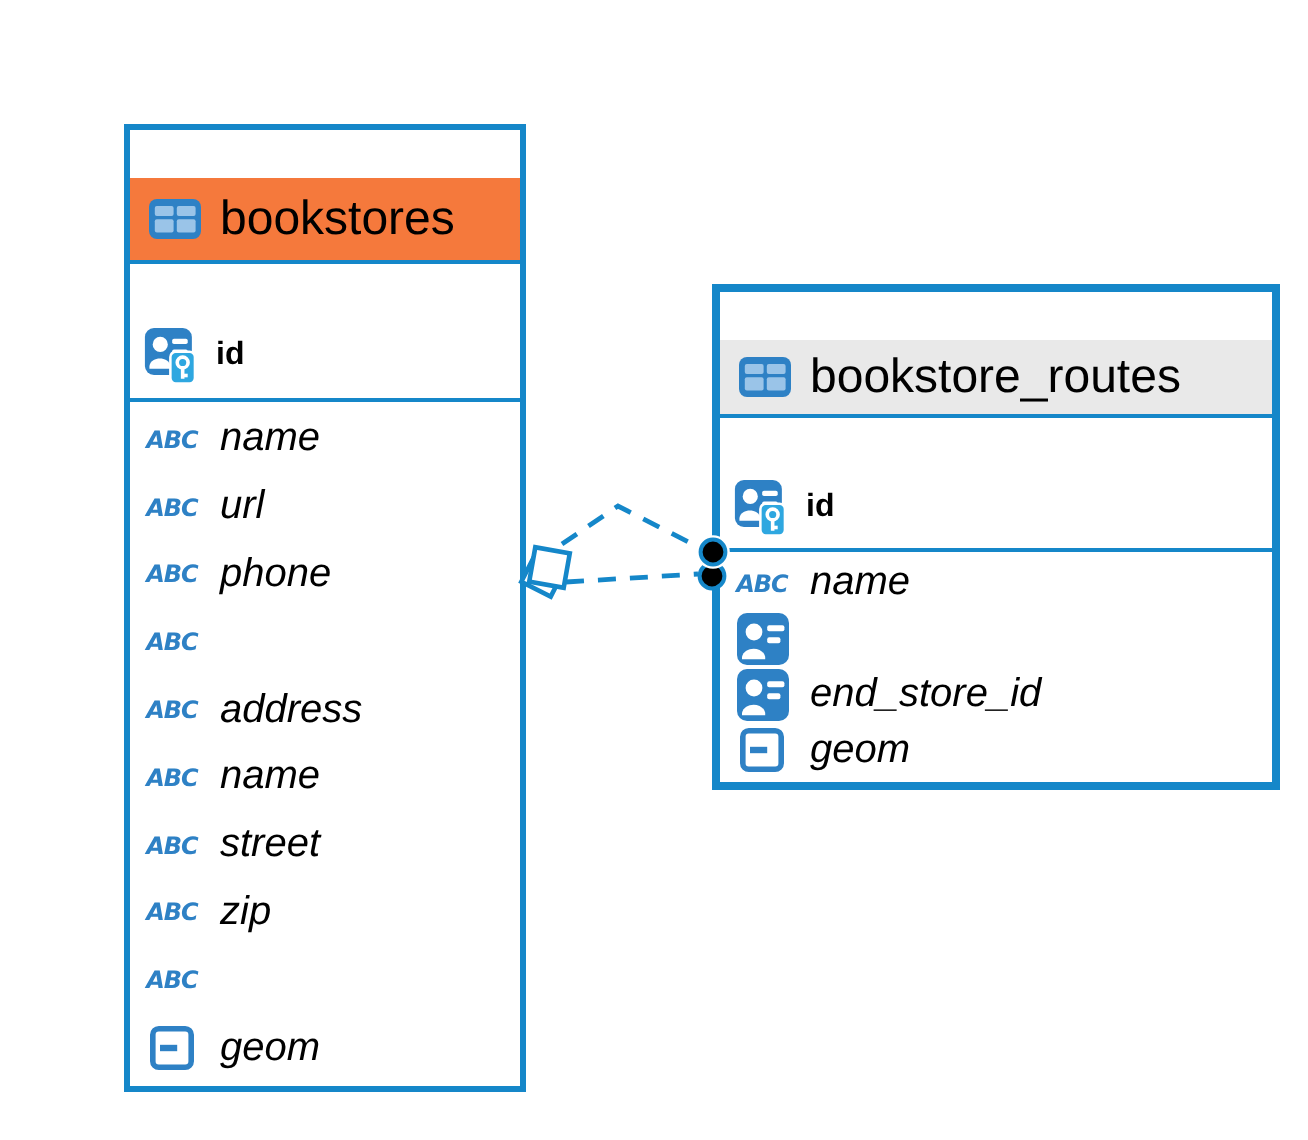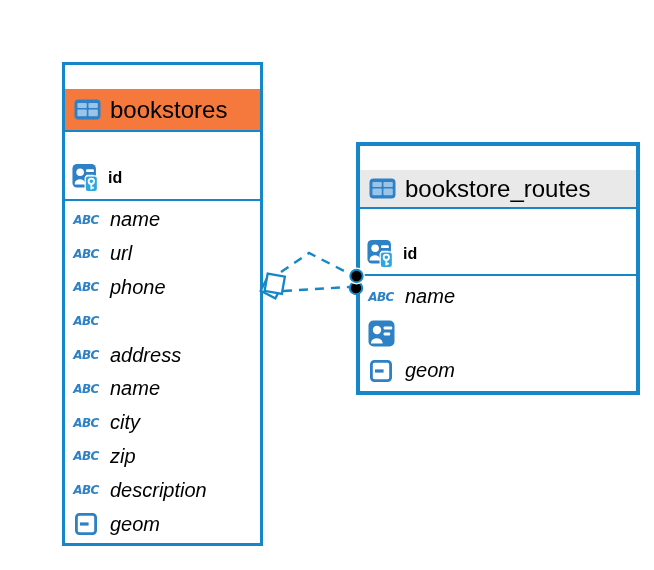--- a/index.html
+++ b/index.html
@@ -141,33 +141,32 @@
     <div class="col-row">
       <span class="type-icon">
           <span class="abc-glyph">ABC</span>
         </span>
       <span class="label">name</span>
     </div>
     <div class="col-row">
       <span class="type-icon">
           <span class="abc-glyph">ABC</span>
         </span>
-      <span class="label">city</span>
+      <span class="label">street</span>
     </div>
     <div class="col-row">
       <span class="type-icon">
           <span class="abc-glyph">ABC</span>
         </span>
       <span class="label">zip</span>
     </div>
     <div class="col-row">
       <span class="type-icon">
           <span class="abc-glyph">ABC</span>
         </span>
-      <span class="label">description</span>
     </div>
     <div class="col-row">
       <span class="type-icon">
         <svg width="24" height="24" viewBox="0 0 24 24">
           <rect x="2.4" y="2.4" width="19.2" height="19.2" rx="3" fill="#fff" stroke="#2E81C5" stroke-width="2.8"></rect>
           <rect x="6" y="10.4" width="8.6" height="3.2" fill="#2E81C5"></rect>
         </svg>
       </span>
       <span class="label">geom</span>
     </div>
@@ -218,20 +217,32 @@
           <rect x="0.5" y="0.5" width="26" height="26" rx="5" fill="#2E81C5"></rect>
           <circle cx="9" cy="10" r="4.2" fill="#fff"></circle>
           <path d="M3 22.4 c1.2,-5.4 10.4,-5.4 11.6,0 l0,1.2 l-11.6,0 z" fill="#fff"></path>
           <rect x="15.6" y="6.6" width="8.6" height="3" rx="1" fill="#fff"></rect>
           <rect x="15.6" y="12.6" width="6.6" height="3" rx="1" fill="#fff"></rect>
         </svg>
       </span>
     </div>
     <div class="col-row">
       <span class="type-icon">
+        <svg width="27" height="27" viewBox="0 0 27 27">
+          <rect x="0.5" y="0.5" width="26" height="26" rx="5" fill="#2E81C5"></rect>
+          <circle cx="9" cy="10" r="4.2" fill="#fff"></circle>
+          <path d="M3 22.4 c1.2,-5.4 10.4,-5.4 11.6,0 l0,1.2 l-11.6,0 z" fill="#fff"></path>
+          <rect x="15.6" y="6.6" width="8.6" height="3" rx="1" fill="#fff"></rect>
+          <rect x="15.6" y="12.6" width="6.6" height="3" rx="1" fill="#fff"></rect>
+        </svg>
+      </span>
+      <span class="label">end_store_id</span>
+    </div>
+    <div class="col-row">
+      <span class="type-icon">
         <svg width="24" height="24" viewBox="0 0 24 24">
           <rect x="2.4" y="2.4" width="19.2" height="19.2" rx="3" fill="#fff" stroke="#2E81C5" stroke-width="2.8"></rect>
           <rect x="6" y="10.4" width="8.6" height="3.2" fill="#2E81C5"></rect>
         </svg>
       </span>
       <span class="label">geom</span>
     </div>
   </div>
 </div>
 

